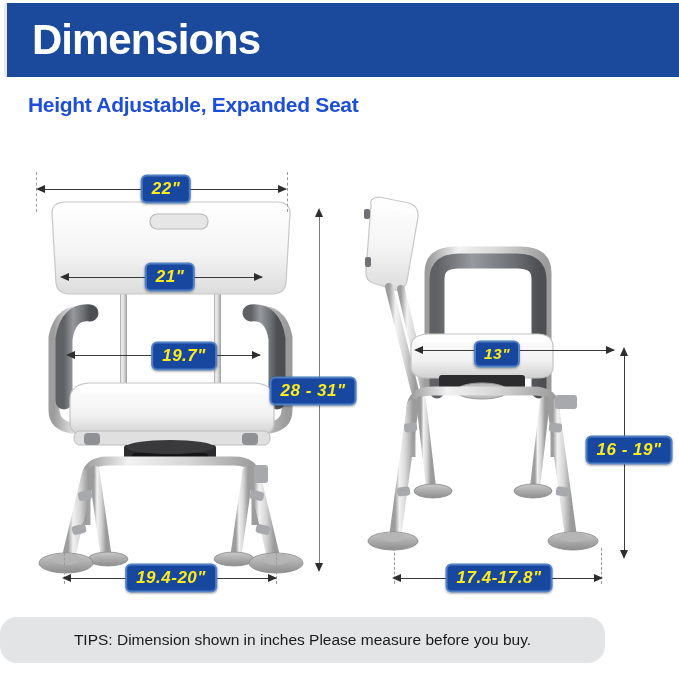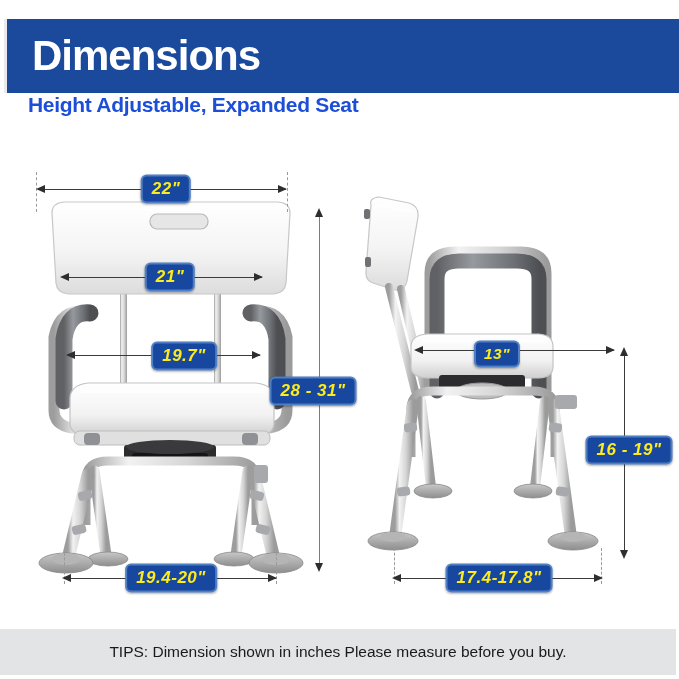--- a/index.html
+++ b/index.html
@@ -11,42 +11,42 @@
     position: relative;
   }
   .page { position: relative; width: 679px; height: 679px; background:#fff; }
 
   
   .header-bar {
     position: absolute; left: 4px; top: 3px;
     width: 675px; height: 74px;
     background: #1b4a9c;
     border-left: 3px solid #e8eaee;
-    display: flex; align-items: center; margin-top: 16px;
+    display: flex; align-items: center;
   }
   .header-title {
     color: #ffffff;
     font-size: 42px;
     font-weight: bold;
     letter-spacing: -1px;
     padding-left: 25px;
     line-height: 1;
   }
   .subtitle {
     position: absolute; left: 28px; top: 93px;
     font-size: 21px; font-weight: bold; color: #1d4ed8;
     letter-spacing: -0.3px;
   }
 
   
   .footer-bar {
-    position: absolute; left: 0; bottom: 4px;
-    width: 676px; height: 46px;
+    position: absolute; left: 0; bottom: 16px;
+    width: 605px; height: 46px;
     background: #e3e4e6;
-    display: flex; align-items: center; justify-content: center;
+    display: flex; align-items: center; justify-content: center; border-radius: 17px;
   }
   .footer-text { font-size: 15.5px; color: #1a1a1a; }
 
   
   .badge {
     position: absolute;
     background: #17479e;
     border: 2px solid #4f7fc4;
     border-radius: 6px;
     color: #fdeb1c;

